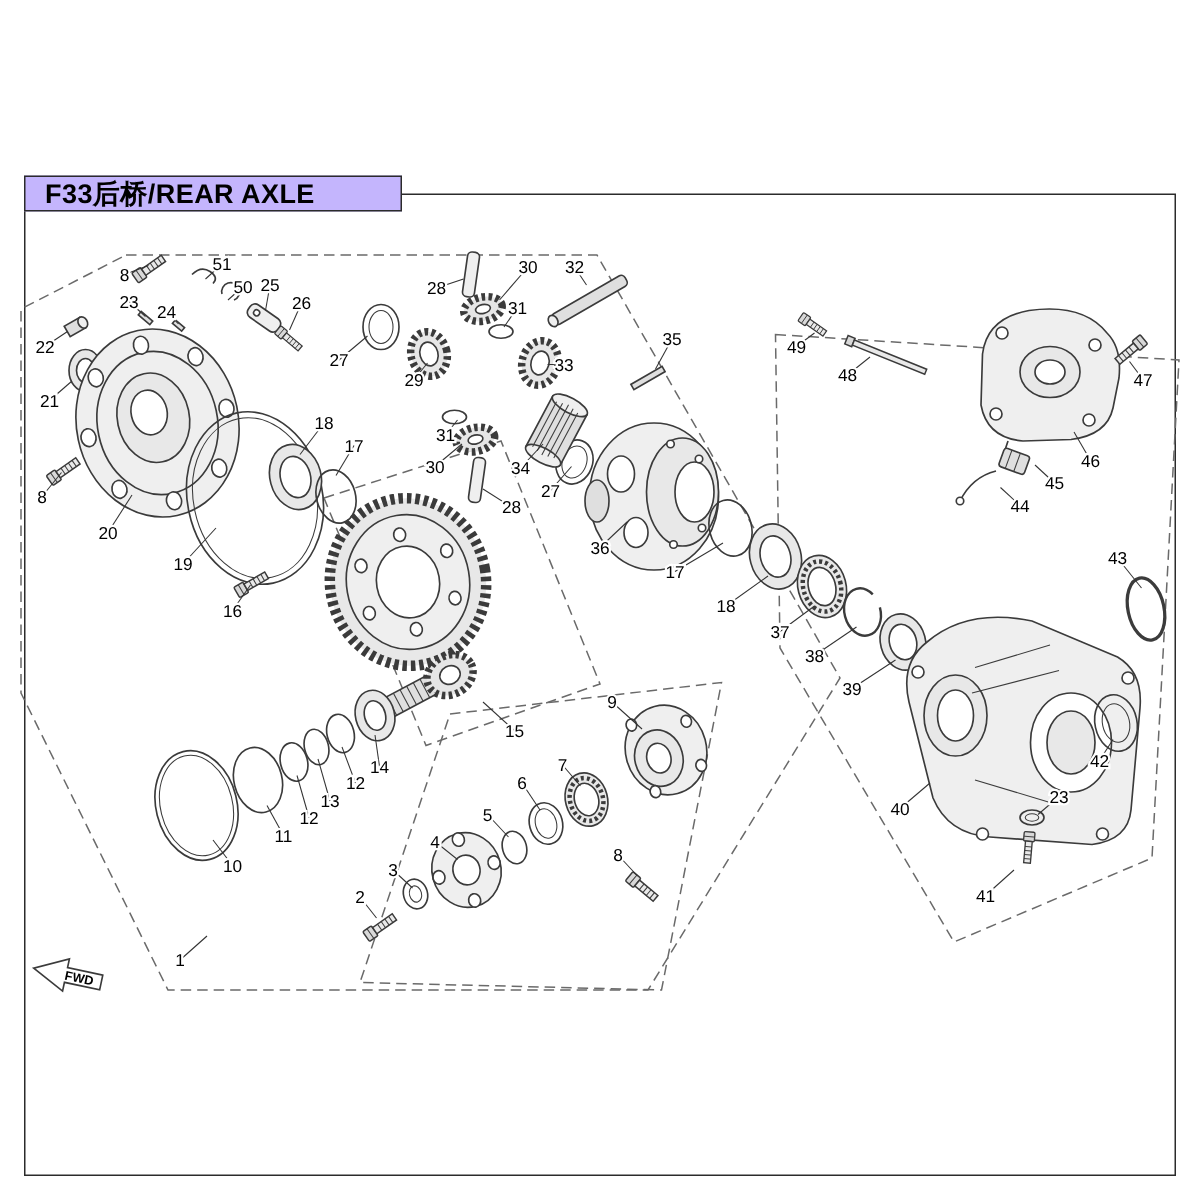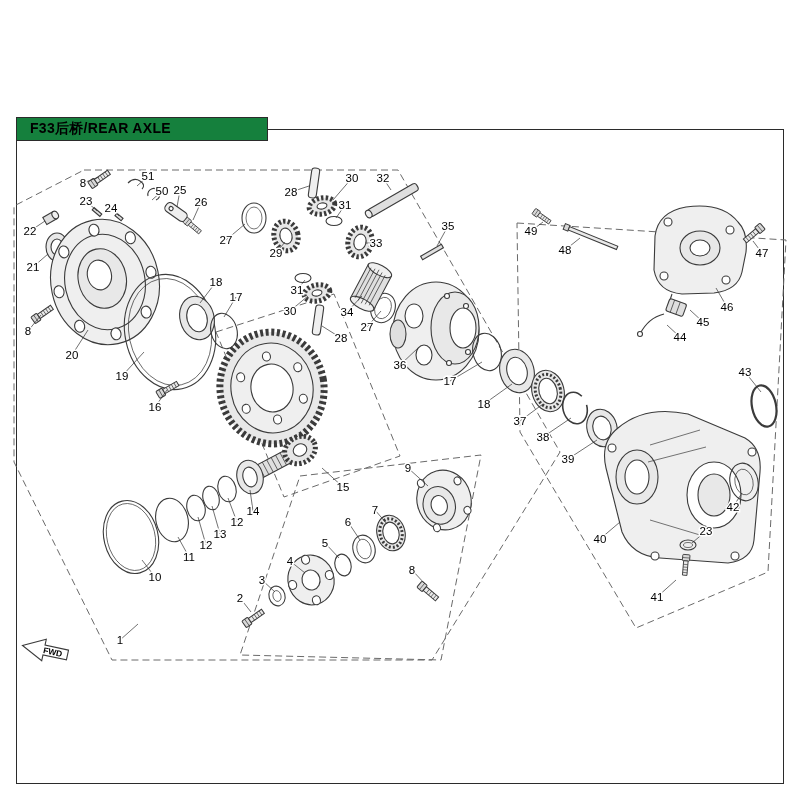--- a/index.html
+++ b/index.html
@@ -3,22 +3,22 @@
 <meta charset="utf-8">
 <style>
   *{box-sizing:border-box}
   html,body{margin:0;padding:0;width:800px;height:800px;background:#fff;
     font-family:"Liberation Sans",sans-serif}
   #stage{position:absolute;left:0;top:0;width:800px;height:800px;overflow:hidden}
   #frame{position:absolute;left:16px;top:129px;width:768px;height:655px;
     border:1.5px solid #2b2b2b}
   #diagram-svg{position:absolute;left:0;top:0}
   #title-box{position:absolute;left:16px;top:117px;width:252px;height:24px;
-    background:#15803d;border:1.6px solid #2b2b2b;display:flex;align-items:center;
-    padding-left:13px;font-size:14px;font-weight:700;color:#000;letter-spacing:.3px}
+    background:#c4b5fd;border:1.6px solid #2b2b2b;display:flex;align-items:center;
+    padding-left:13px;font-size:18px;font-weight:700;color:#000;letter-spacing:.3px}
   .dash{fill:none;stroke:#6a6a6a;stroke-width:1;stroke-dasharray:7 4}
   .p{stroke:#3b3b3b;stroke-width:1.1;fill:none}
   .thin{stroke:#3b3b3b;stroke-width:.7;fill:none}
   .fL{fill:#efefef}.fW{fill:#fff}.fD{fill:#dfdfdf}.fE{fill:#e8e8e8}
   .teeth{stroke:#3b3b3b;stroke-width:7;stroke-dasharray:3 2.6;fill:#e8e8e8}
   .teethS{stroke:#3b3b3b;stroke-width:5;stroke-dasharray:2.4 2.2;fill:#e6e6e6}
   .roll{stroke:#3b3b3b;stroke-width:3;stroke-dasharray:2 2;fill:none}
   .snap{stroke:#3b3b3b;stroke-width:1.6;stroke-dasharray:78 10;fill:none}
   .head{fill:#d8d8d8;stroke:#3b3b3b;stroke-width:1}
   .shaft{fill:#e9e9e9;stroke:#3b3b3b;stroke-width:1}

